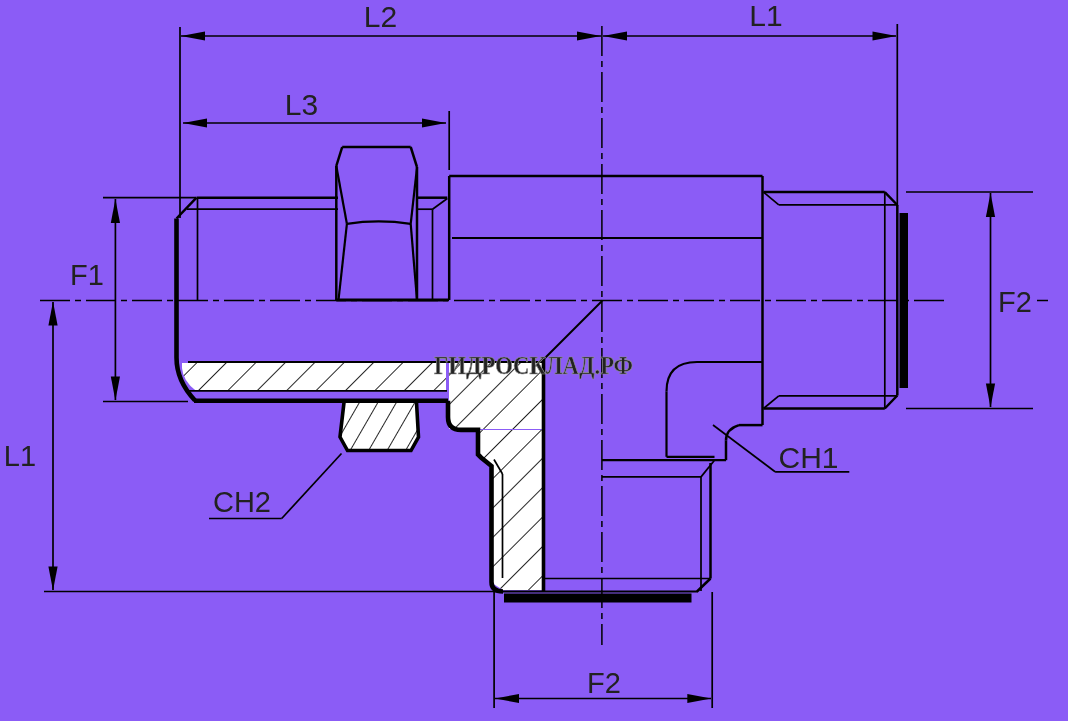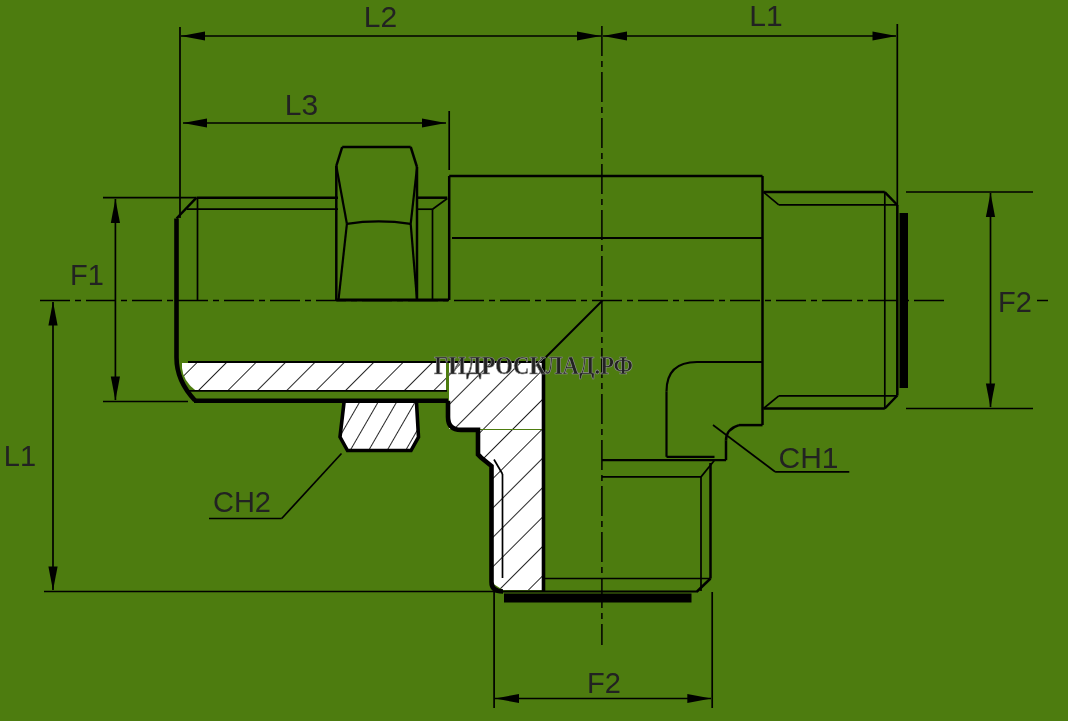--- a/index.html
+++ b/index.html
@@ -1,16 +1,16 @@
 <!DOCTYPE html>
 <html><head>
 <meta charset="utf-8">
 <style>
   html,body{margin:0;padding:0;background:#ffffff;}
-  #page{position:relative;width:1068px;height:721px;background:#4d7c0f;overflow:hidden;
+  #page{position:relative;width:1068px;height:721px;background:#8b5cf6;overflow:hidden;
         font-family:"Liberation Sans", sans-serif;}
   svg{position:absolute;left:0;top:0;}
   text{font-family:"Liberation Sans", sans-serif;fill:#222222;}
 </style>
 </head>
 <body>
 
 <div id="page">
 <svg width="1068" height="721" viewBox="0 0 1068 721">
 <defs>

